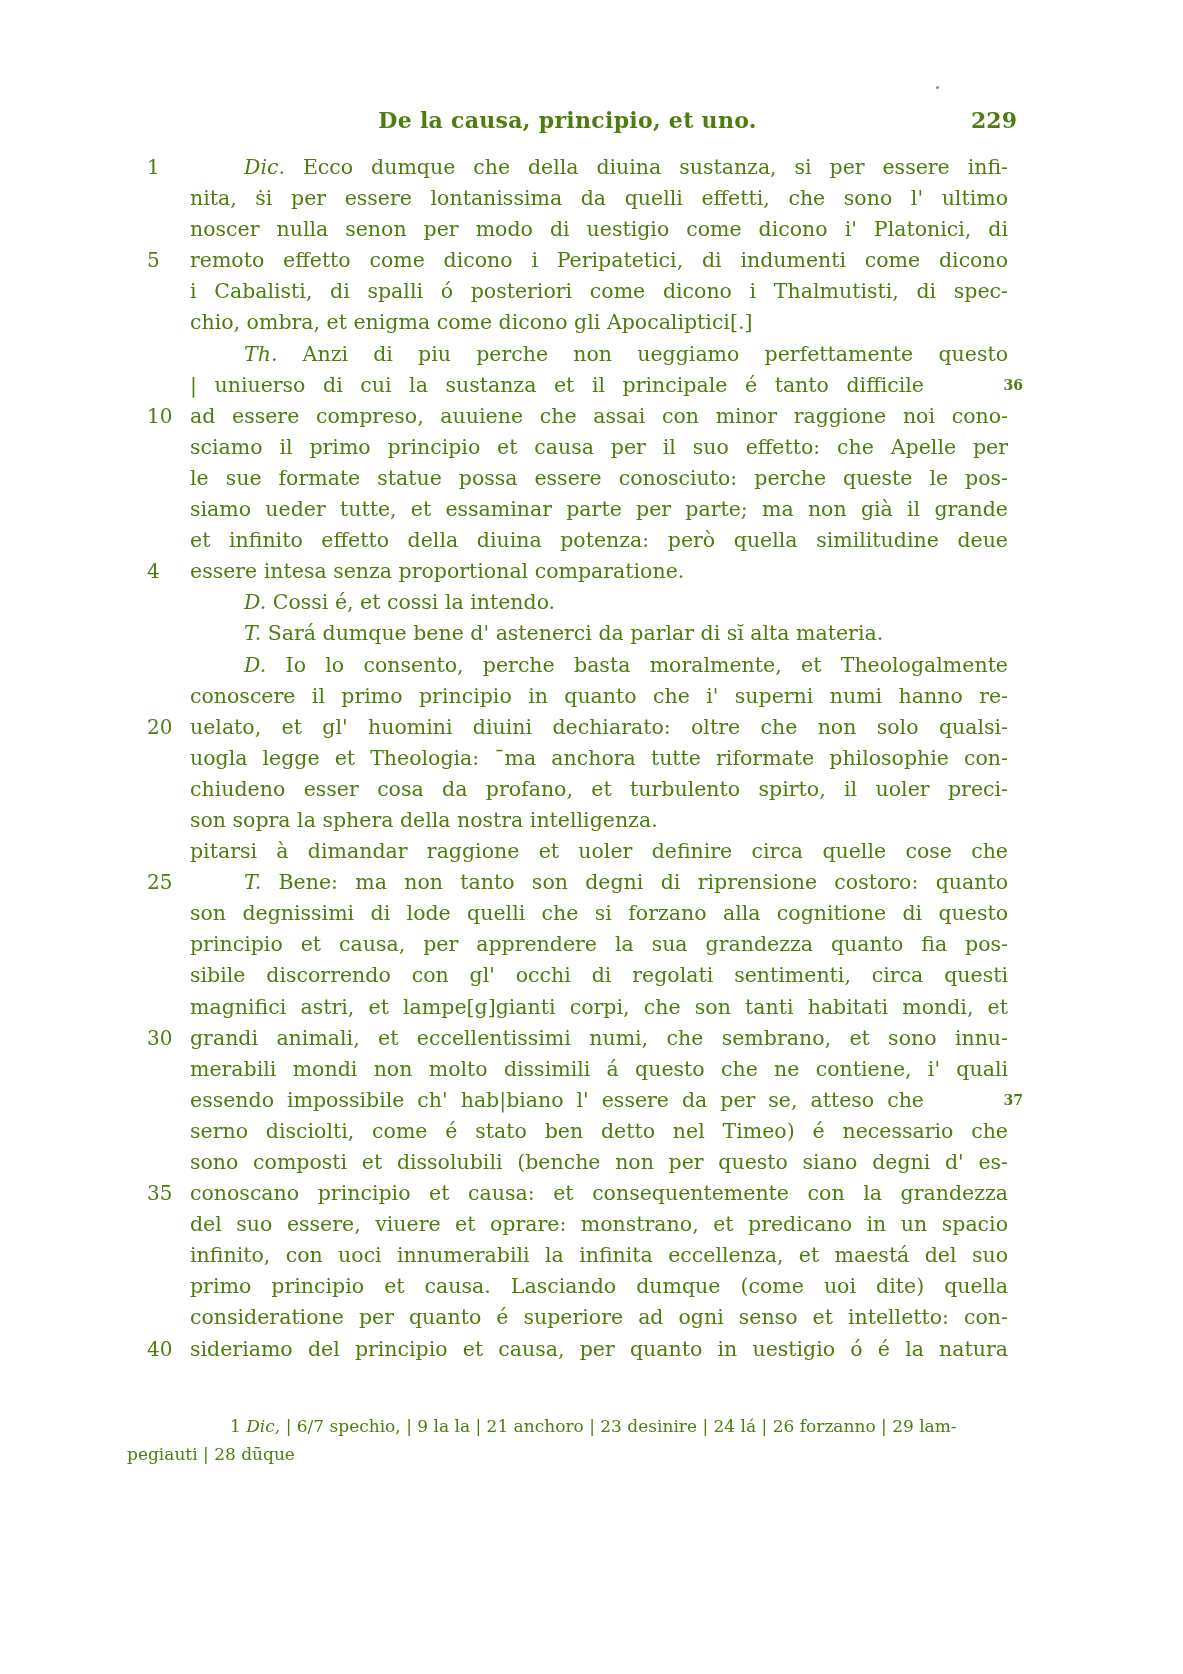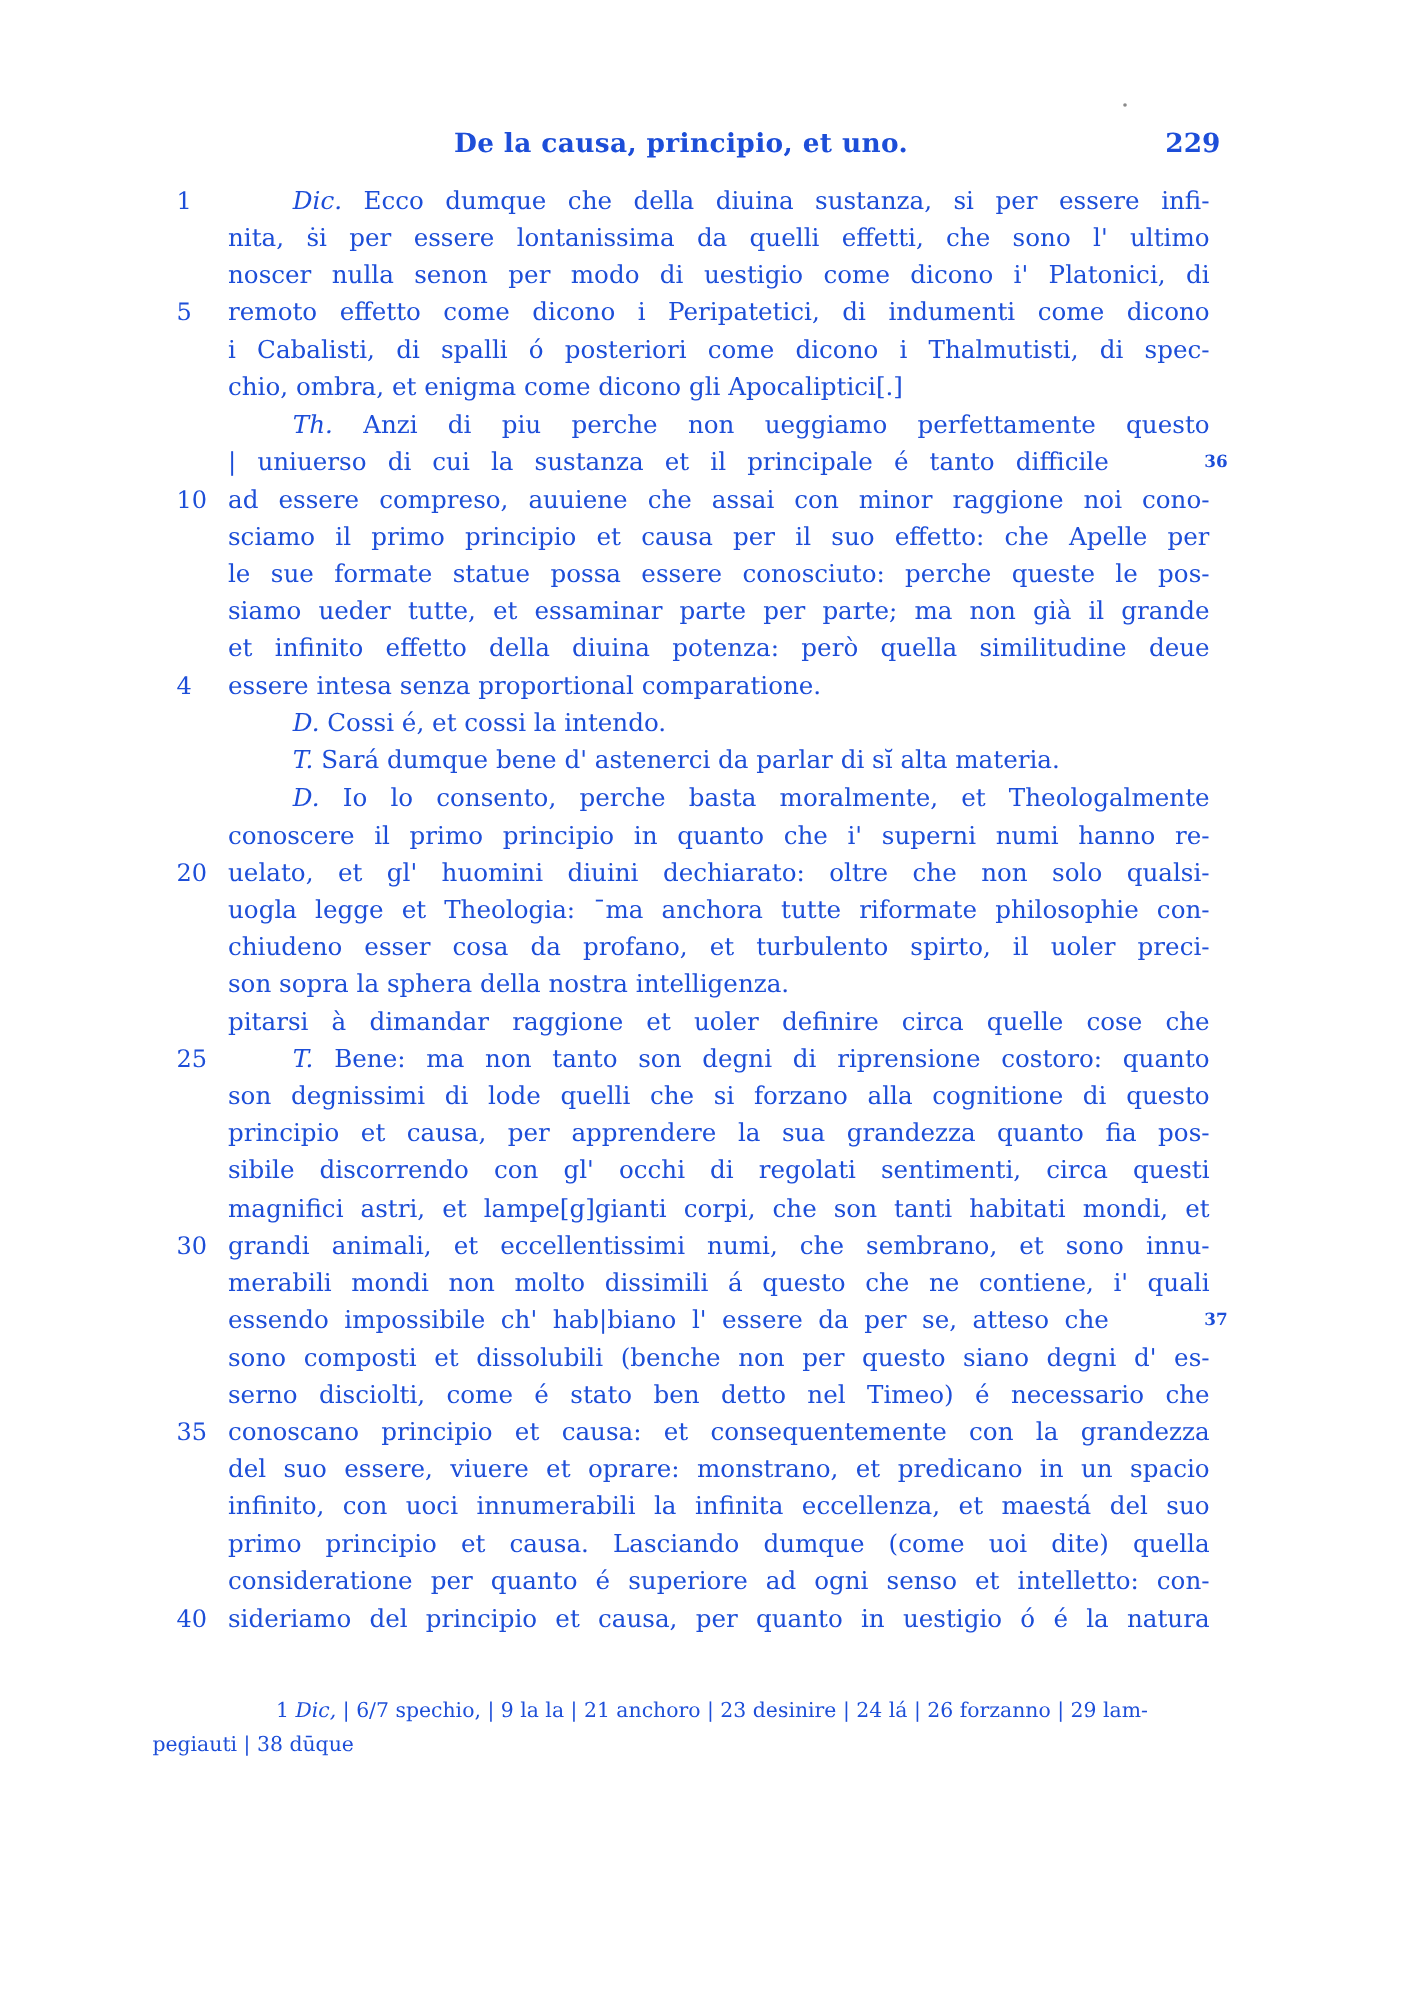--- a/index.html
+++ b/index.html
@@ -1,21 +1,21 @@
 <!DOCTYPE html>
 <html><head>
 <meta charset="utf-8">
 <style>
   html,body{margin:0;padding:0;background:#ffffff;}
   .page{
     position:relative;
     width:1183px;height:1674px;
     background:#ffffff;
     font-family:"DejaVu Serif", serif;
-    color:#1d4ed8;
+    color:#4d7c0f;
     overflow:hidden;
   }
   
   .running-title{
     position:absolute;top:107px;left:127px;width:881px;
     text-align:center;font-weight:bold;font-size:22px;letter-spacing:0.3px;
   }
   .page-number{
     position:absolute;top:107px;right:166px;
     font-weight:bold;font-size:22px;
@@ -217,26 +217,26 @@
       <span class="linetext"><span class="t">merabili mondi non molto dissimili á questo che ne contiene, i' quali</span></span>
 
     </div>
       <div class="row has-margin">
       <span class="lineno"></span>
       <span class="linetext"><span class="t">essendo impossibile ch' hab|biano l' essere da per se, atteso che</span></span>
       <span class="marginno">37</span>
     </div>
       <div class="row">
       <span class="lineno"></span>
+      <span class="linetext"><span class="t">serno disciolti, come é stato ben detto nel Timeo) é necessario che</span></span>
+
+    </div>
+      <div class="row">
+      <span class="lineno"></span>
       <span class="linetext"><span class="t">sono composti et dissolubili (benche non per questo siano degni d' es-</span></span>
-
-    </div>
-      <div class="row">
-      <span class="lineno"></span>
-      <span class="linetext"><span class="t">serno disciolti, come é stato ben detto nel Timeo) é necessario che</span></span>
 
     </div>
       <div class="row">
       <span class="lineno">35</span>
       <span class="linetext"><span class="t">conoscano principio et causa: et consequentemente con la grandezza</span></span>
 
     </div>
       <div class="row">
       <span class="lineno"></span>
       <span class="linetext"><span class="t">del suo essere, viuere et oprare: monstrano, et predicano in un spacio</span></span>
@@ -259,16 +259,16 @@
     </div>
       <div class="row">
       <span class="lineno">40</span>
       <span class="linetext"><span class="t">sideriamo del principio et causa, per quanto in uestigio ó é la natura</span></span>
 
     </div>
     </div>
 
   <div class="footnote">
     <div class="fn-line1"><span class="fn-num">1</span> <i class="fn-ref">Dic,</i> <span class="fn-text">| 6/7 spechio, | 9 la la | 21 anchoro | 23 desinire | 24 lá | 26 forzanno | 29 lam-</span></div>
-    <div class="fn-line2">pegiauti | 38 dūque</div>
+    <div class="fn-line2">pegiauti | 28 dūque</div>
   </div>
 
 </div>
 
 </body></html>

